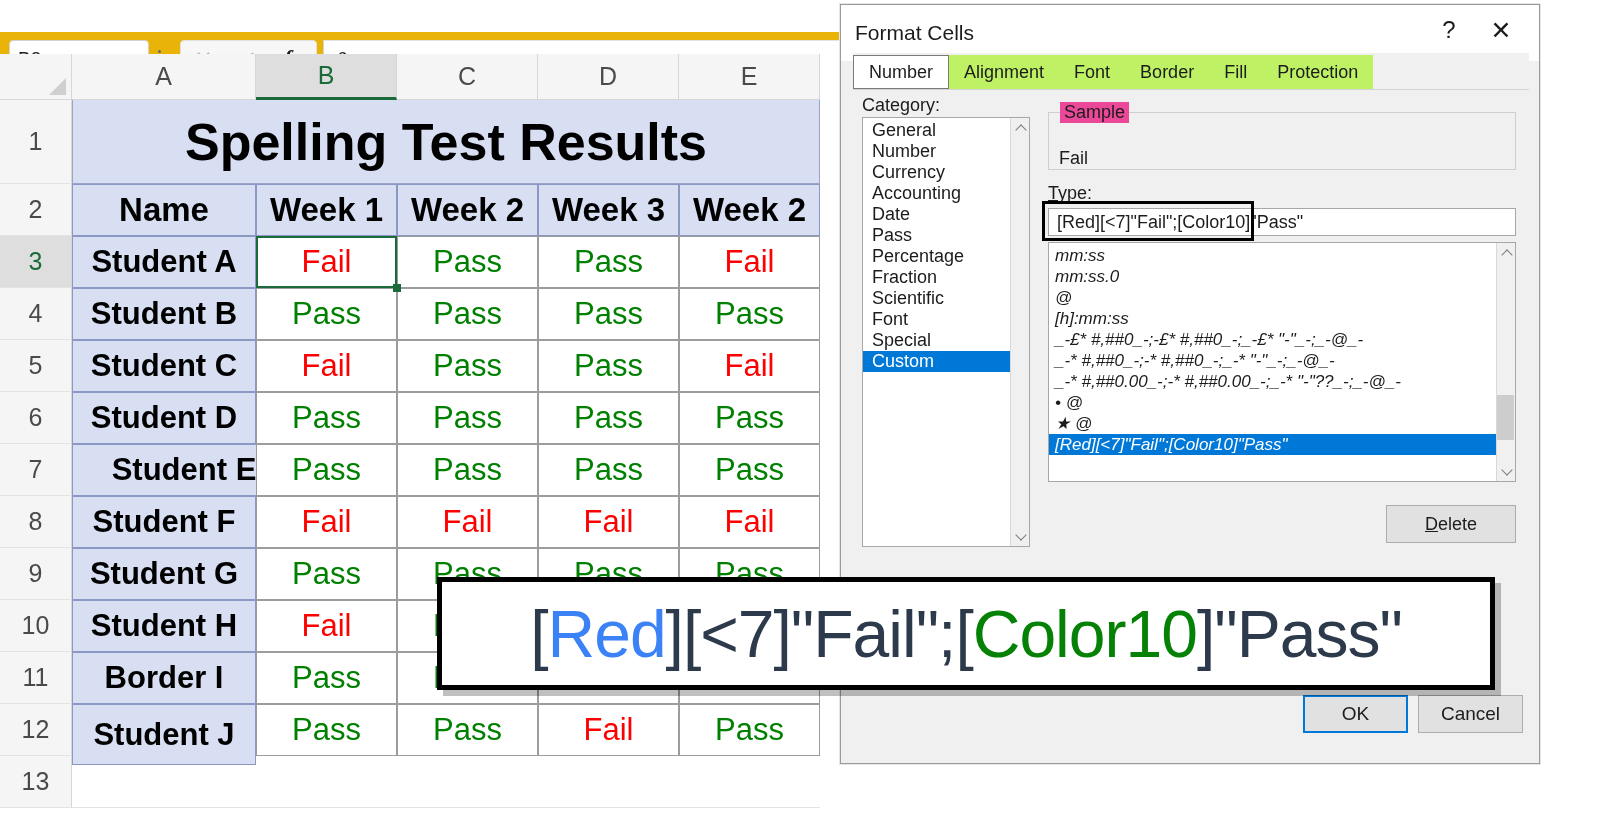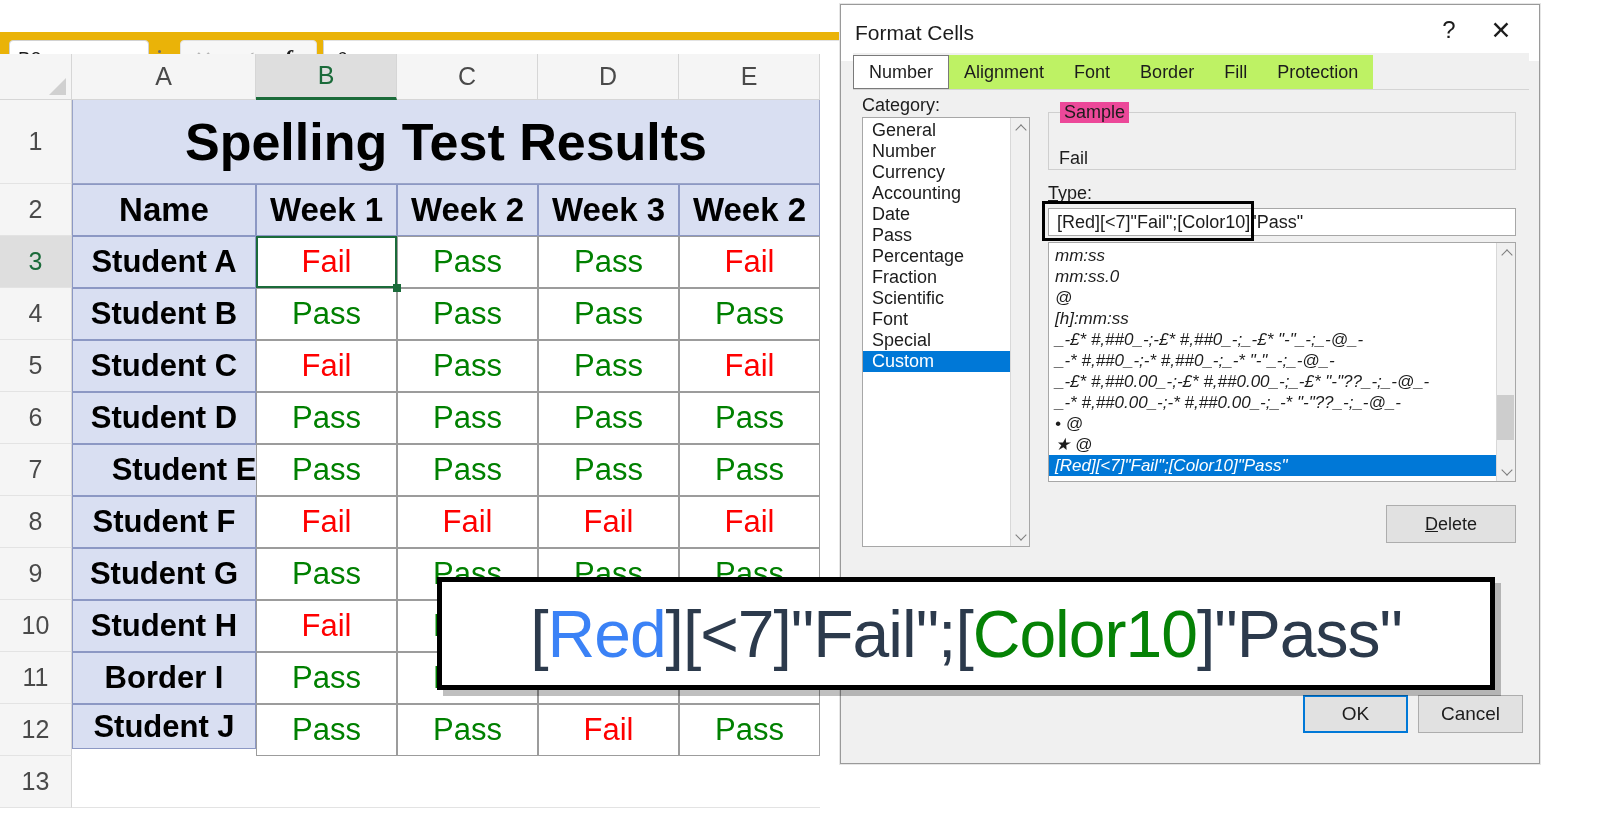--- a/index.html
+++ b/index.html
@@ -306,21 +306,21 @@
         </div>
         <div class="cell val-cell" style="left: 397px; top: 598px; width: 141px; height: 52px;">
           <span class="pass">Pass</span>
         </div>
         <div class="cell val-cell" style="left: 538px; top: 598px; width: 141px; height: 52px;">
           <span class="pass">Pass</span>
         </div>
         <div class="cell val-cell" style="left: 679px; top: 598px; width: 141px; height: 52px;">
           <span class="pass">Pass</span>
         </div>
-        <div class="cell name-cell" style="left: 72px; top: 650px; width: 184px; height: 45px;">Student J</div>
+        <div class="cell name-cell" style="left: 72px; top: 650px; width: 184px; height: 61px;">Student J</div>
         <div class="cell val-cell" style="left: 256px; top: 650px; width: 141px; height: 52px;">
           <span class="pass">Pass</span>
         </div>
         <div class="cell val-cell" style="left: 397px; top: 650px; width: 141px; height: 52px;">
           <span class="pass">Pass</span>
         </div>
         <div class="cell val-cell" style="left: 538px; top: 650px; width: 141px; height: 52px;">
           <span class="fail">Fail</span>
         </div>
         <div class="cell val-cell" style="left: 679px; top: 650px; width: 141px; height: 52px;">
@@ -397,21 +397,20 @@
       <div class="type-hl"></div>
 
       <div class="fmtbox">
         <div class="fmtlist" id="fmtlist">
             <div class="fmtitem">mm:ss</div>
             <div class="fmtitem">mm:ss.0</div>
             <div class="fmtitem">@</div>
             <div class="fmtitem">[h]:mm:ss</div>
             <div class="fmtitem">_-£* #,##0_-;-£* #,##0_-;_-£* "-"_-;_-@_-</div>
             <div class="fmtitem">_-* #,##0_-;-* #,##0_-;_-* "-"_-;_-@_-</div>
-            <div class="fmtitem">_-£* #,##0.00_-;-£* #,##0.00_-;_-£* "-"??_-;_-@_-</div>
             <div class="fmtitem">_-* #,##0.00_-;-* #,##0.00_-;_-* "-"??_-;_-@_-</div>
             <div class="fmtitem">• @</div>
             <div class="fmtitem">★ @</div>
             <div class="fmtitem sel">[Red][&lt;7]"Fail";[Color10]"Pass"</div>
           </div>
         <div class="vsb">
           <div class="vsb-arrow up">
               <i class="arrow-g up"></i>
             </div>
           <div class="vsb2-thumb" style="top:152px;"></div>

